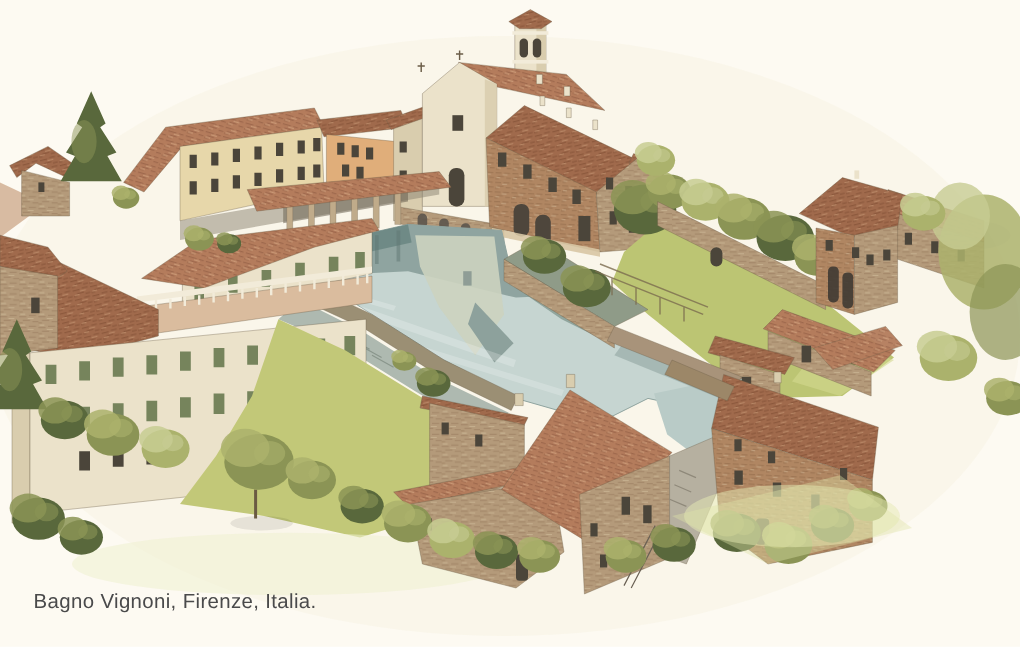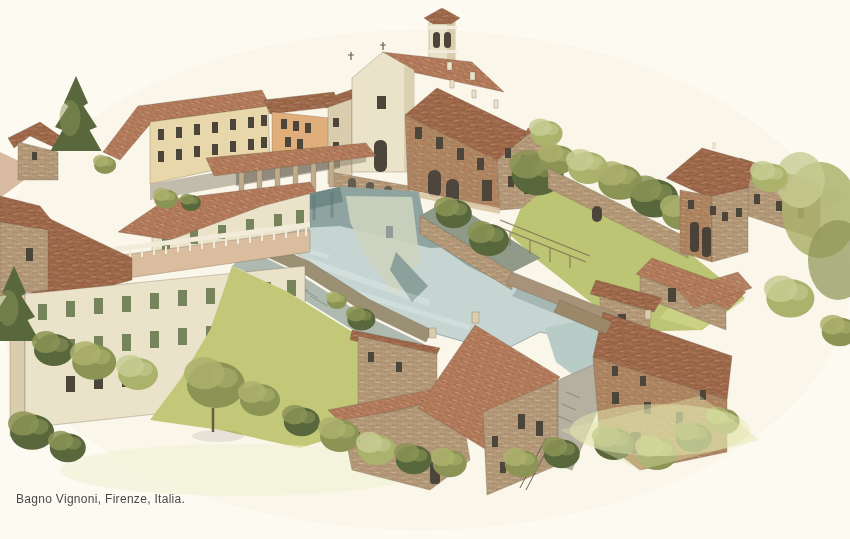--- a/index.html
+++ b/index.html
@@ -5,22 +5,22 @@
   html,body{margin:0;padding:0;background:#ffffff;}
   #stage{position:relative;width:850px;height:539px;overflow:hidden;background:var(--paper,#fdfaf2);
          font-family:"Liberation Sans", sans-serif;}
   #art{position:absolute;left:0;top:0;}
   .o{stroke:var(--ink,#6b5d48);stroke-opacity:.38;stroke-width:.8;stroke-linejoin:round;}
   .win{fill:var(--win,#4b453a);}
   .shut{fill:var(--shutter,#76845c);}
   .olive{--t1:var(--tree-olive);--t2:var(--tree-light);}
   .darkolive{--t1:var(--tree-dark);--t2:var(--tree-olive);}
   .lighttree{--t1:var(--tree-light);--t2:var(--tree-pale);}
-  #caption{position:absolute;left:16px;top:492px;color:var(--caption,#4a4a4b);
-           font-size:12px;letter-spacing:.3px;}
+  #caption{position:absolute;left:28px;top:492px;color:var(--caption,#4a4a4b);
+           font-size:17px;letter-spacing:.3px;}
 </style>
 </head>
 <body>
 
 <div id="stage">
 <svg id="art" width="850" height="539" viewBox="0 0 850 539">
 <defs>
   <pattern id="roofP" width="15" height="8" patternUnits="userSpaceOnUse" patternTransform="rotate(16)">
     <rect width="15" height="8" fill="var(--roof)"></rect>
     <path d="M0 2h7M9 2h4M2 5h6M10 6h4M0 7h4" stroke="var(--roof-line)" stroke-width="1" opacity=".4" fill="none"></path>

